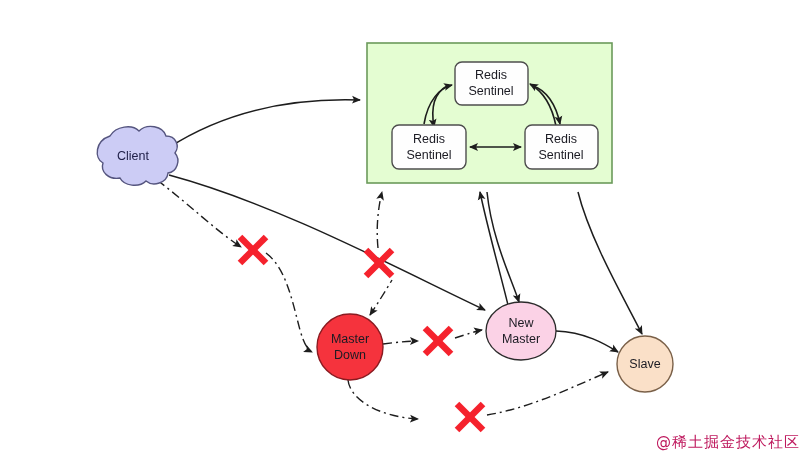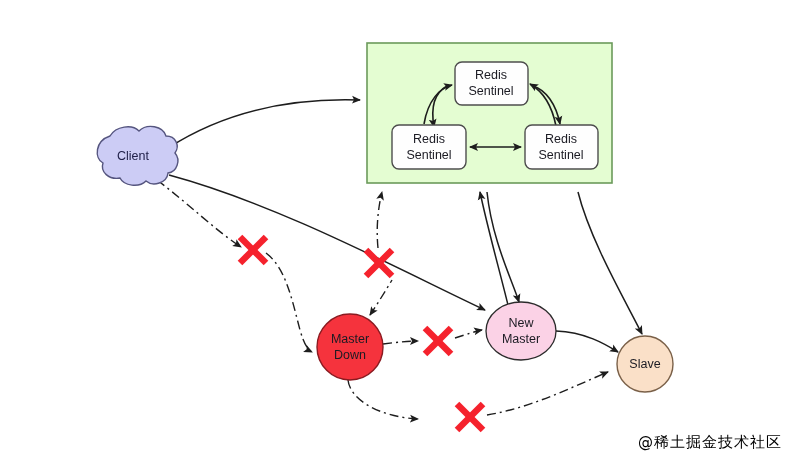--- a/index.html
+++ b/index.html
@@ -2,21 +2,21 @@
 <html><head>
 <meta charset="utf-8">
 <style>
   html,body{margin:0;padding:0;background:#ffffff;}
   body{width:806px;height:464px;overflow:hidden;
        font-family:"Liberation Sans","DejaVu Sans",sans-serif;}
   #stage{position:relative;width:806px;height:464px;background:#fff;}
   svg#diagram{position:absolute;inset:0;width:806px;height:464px;}
   .node-label{font-family:"Liberation Sans","DejaVu Sans",sans-serif;
               font-size:12.5px;fill:#1b1b23;dominant-baseline:middle;text-anchor:middle;}
-  .watermark{position:absolute;right:24px;bottom:12px;color:#000000;
+  .watermark{position:absolute;right:6px;bottom:12px;color:#be185d;
              font-size:15px;letter-spacing:1px;
              font-family:"DejaVu Sans","Liberation Sans",sans-serif;
              user-select:none;white-space:nowrap;}
 </style>
 </head>
 <body>
 
 <div id="stage">
 
   <svg id="diagram" viewBox="0 0 806 464">

